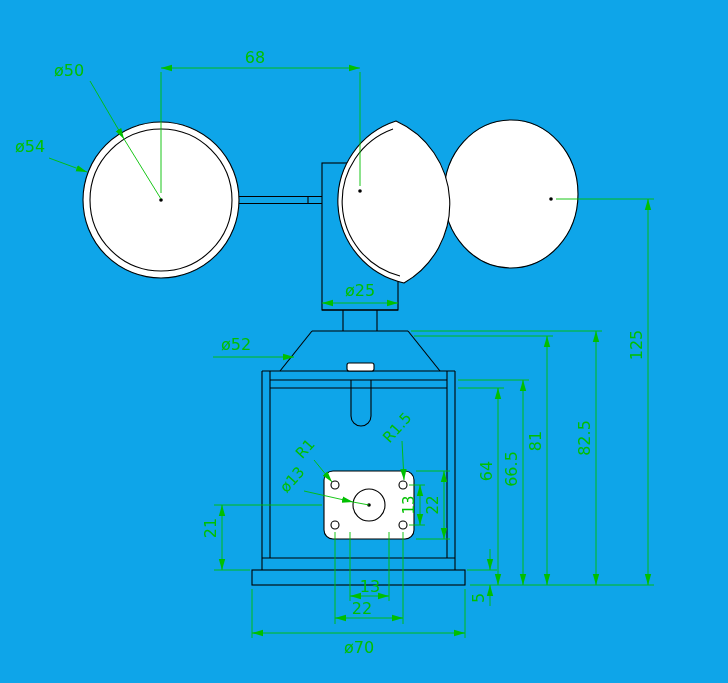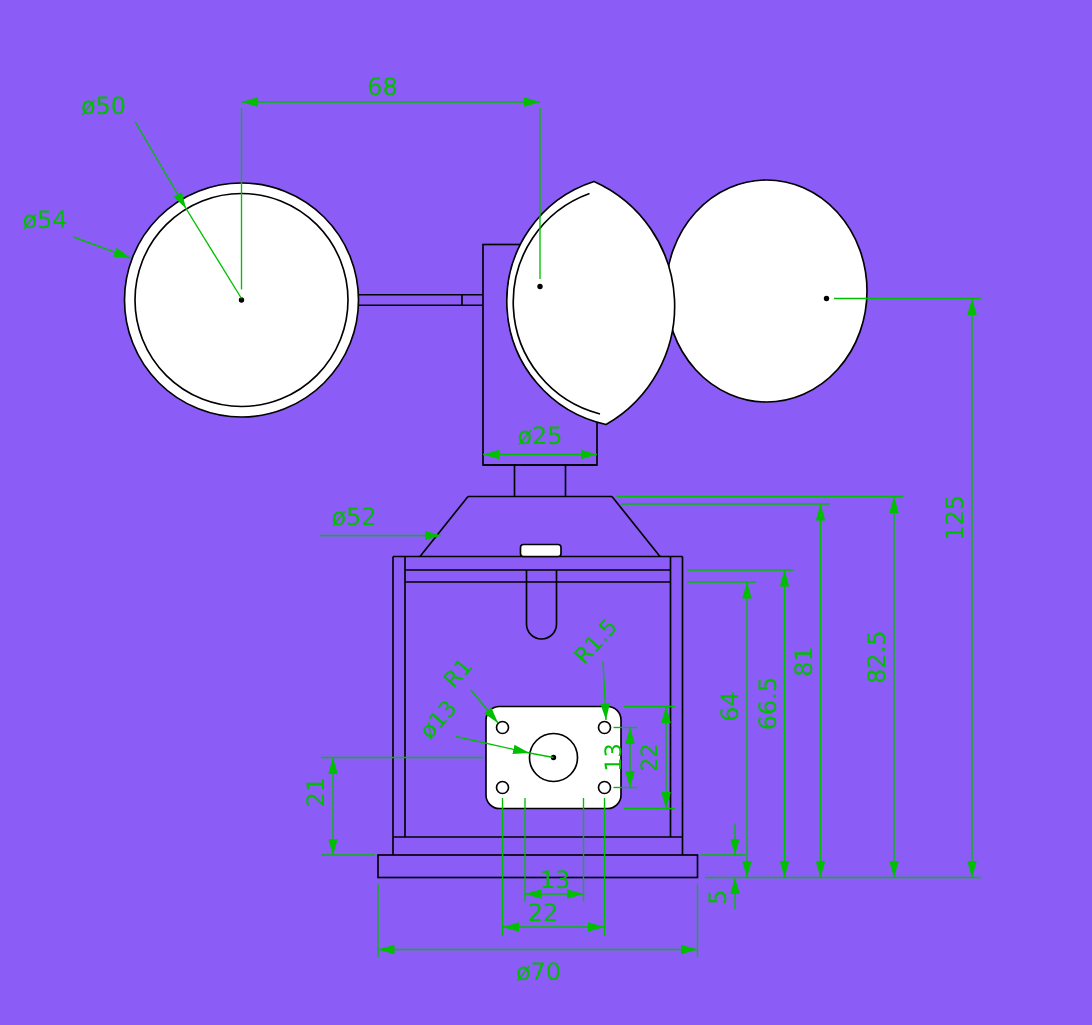--- a/index.html
+++ b/index.html
@@ -1,17 +1,17 @@
 <!DOCTYPE html>
 <html><head>
 <meta charset="utf-8">
 <style>
   html,body{margin:0;padding:0;background:#ffffff;}
   .stage{
-    position:relative;width:728px;height:683px;background:#8b5cf6;
+    position:relative;width:728px;height:683px;background:#0ea5e9;
     font-family:"DejaVu Sans","Liberation Sans",sans-serif;
     overflow:hidden;
   }
   svg{display:block;}
   .outline{stroke:#000000;stroke-width:1.1;fill:none;}
   .outline-fill{stroke:#000000;stroke-width:1.1;fill:#ffffff;}
   .dot{fill:#000000;stroke:none;}
   .dim{stroke:#00bf00;stroke-width:0.9;fill:none;}
   .dimtext{fill:#00bf00;font-size:16px;stroke:none;}
   .dimtext-sm{fill:#00bf00;font-size:15px;stroke:none;}

